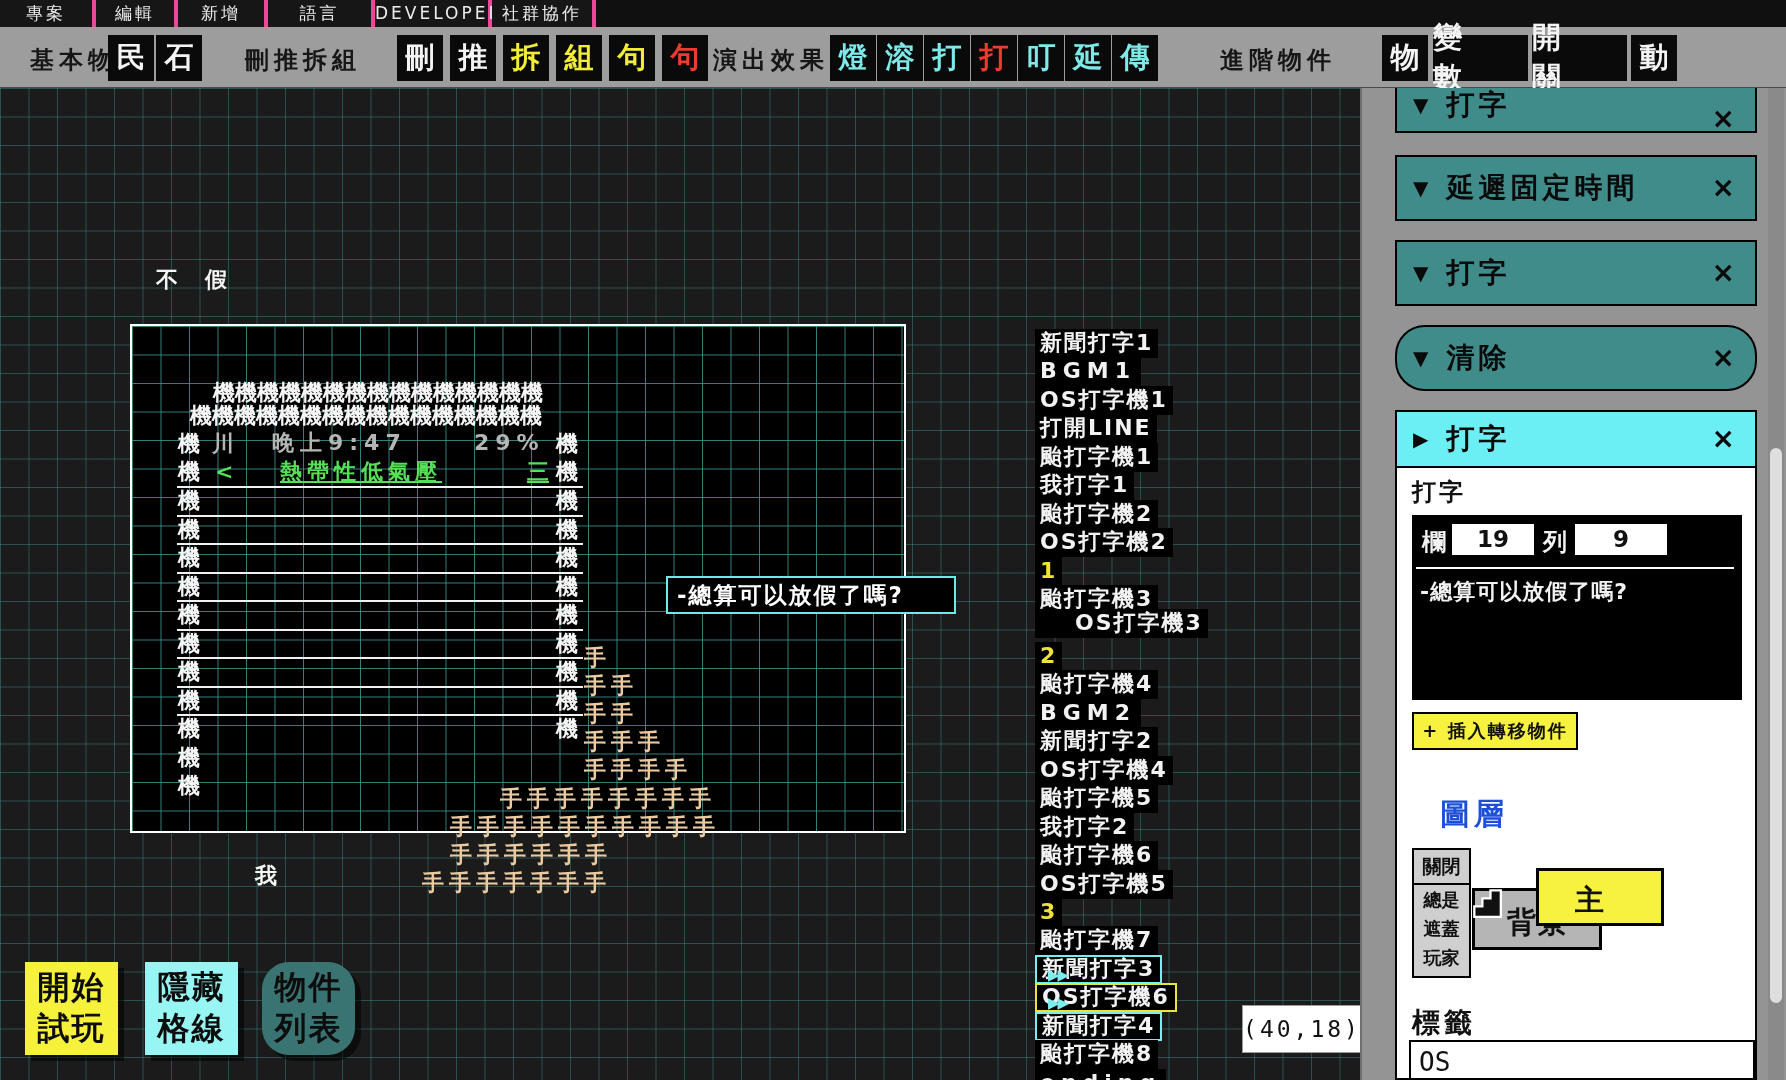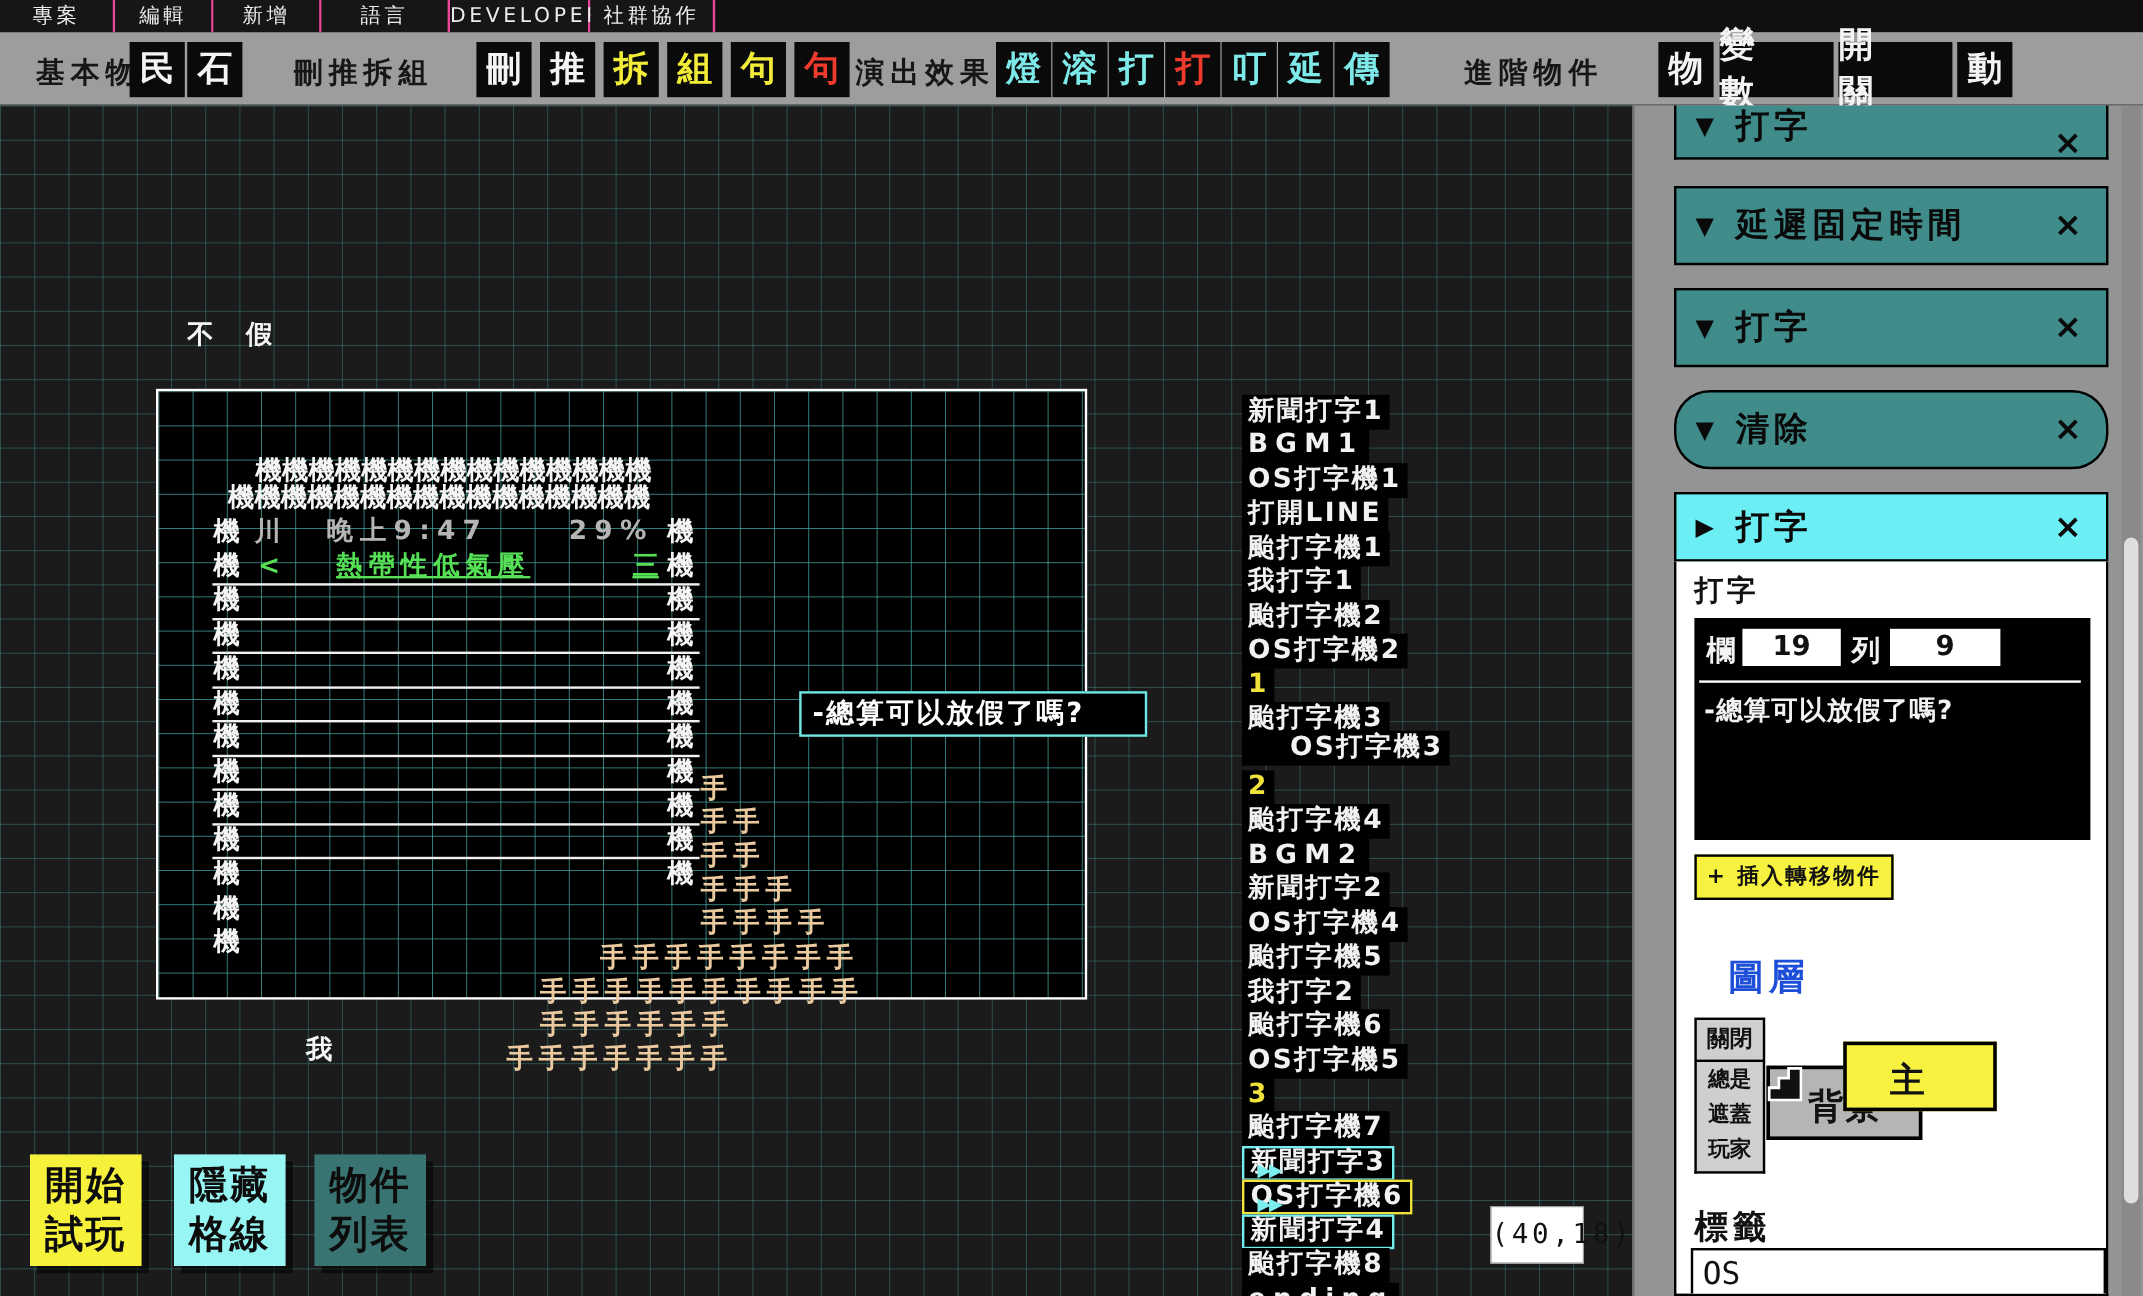--- a/index.html
+++ b/index.html
@@ -2,21 +2,21 @@
 <html><head>
 <meta charset="utf-8">
 <style>
   html,body{margin:0;padding:0;background:#555;}
   *{box-sizing:border-box;}
   .app{position:relative;width:1786px;height:1080px;overflow:hidden;
        font-family:"DejaVu Sans","Liberation Sans",sans-serif;background:#9d9d9d;}
   
   .menubar{position:absolute;left:0;top:0;width:1786px;height:27px;background:#101010;display:flex;}
   .menu-item{height:27px;line-height:26px;text-align:center;color:#ececec;font-size:17px;
-             letter-spacing:3px;border-right:2px solid #ec4899;background:#161616;cursor:default;}
+             letter-spacing:3px;border-right:4px solid #ec4899;background:#161616;cursor:default;}
   
   .toolbar{position:absolute;left:0;top:27px;width:1786px;height:61px;background:#9d9d9d;
            border-bottom:1px solid #4a4a4a;}
   .tb-label{position:absolute;top:17px;color:#161616;font-size:24px;letter-spacing:5px;font-weight:bold;}
   .tb-btn{position:absolute;top:8px;width:46px;height:46px;background:#0a0a0a;color:#f4f4f4;
           font-size:29px;font-weight:bold;display:flex;align-items:center;justify-content:center;cursor:pointer;}
   .tb-btn.wide{width:95px;letter-spacing:10px;}
   .glyph-white{color:#f4f4f4}.glyph-yellow{color:#f1ec38}.glyph-red{color:#ef3b2d}.glyph-cyan{color:#7de9e9}
   
   .stage{position:absolute;left:0;top:88px;width:1360px;height:992px;background-color:#1b1b1b;
@@ -33,21 +33,21 @@
   .speech{position:absolute;left:666px;top:488px;width:290px;height:38px;background:#000;
           border:2px solid #6fe8e8;color:#fff;font-size:23px;font-weight:bold;line-height:34px;
           padding-left:9px;letter-spacing:2px;z-index:5;}
   .obj-item{position:absolute;left:1035px;height:29px;line-height:28px;background:#000;color:#f2f2f2;
             font-size:22px;font-weight:bold;padding:0 5px;letter-spacing:2px;z-index:4;cursor:pointer;}
   .obj-item.latin{letter-spacing:6px;}
   .obj-item.num{color:#efe33b;}
   .obj-item.sel-cyan{border:2px solid #74eeee;line-height:24px;}
   .obj-item.sel-yellow{border:2px solid #efe33b;line-height:24px;}
   .link-arrow{position:absolute;color:#7deeee;font-size:15px;letter-spacing:-2px;z-index:6;}
-  .tooltip{position:absolute;left:1242px;top:917px;width:78px;height:48px;background:#fff;color:#111;
+  .tooltip{position:absolute;left:1242px;top:917px;width:120px;height:48px;background:#fff;color:#111;
            border:1px solid #9a9a9a;font-size:23px;letter-spacing:3px;text-align:center;line-height:46px;z-index:9;
            font-family:"DejaVu Sans Mono","Liberation Mono",monospace;}
   .act-btn{position:absolute;top:874px;width:93px;height:93px;color:#0d0d0d;font-size:32px;font-weight:bold;
            line-height:41px;text-align:center;white-space:pre-line;padding-top:5px;letter-spacing:2px;
            box-shadow:6px 6px 0 rgba(0,0,0,.55);cursor:pointer;z-index:8;}
   
   .sidebar{position:absolute;left:1360px;top:88px;width:426px;height:992px;background:#949494;
            border-left:2px solid #6e6e6e;}
   .panel-header{position:absolute;left:33px;width:362px;height:66px;background:#3f8c8a;border:2px solid #000;
                 color:#0a0a0a;font-size:28px;font-weight:bold;line-height:62px;padding-left:16px;
@@ -216,21 +216,21 @@
         <div class="obj-item latin" style="top: 980.7px;">ending</div>
         <div class="link-arrow" style="left: 1048px; top: 878px;">▶▶</div>
         <div class="link-arrow" style="left: 1048px; top: 906px;">▶▶</div>
       </div>
     <div class="tooltip">(40,18)</div>
     <div id="actBtns">
         <div class="act-btn" style="left: 25px; background: rgb(246, 241, 59);">開始
 試玩</div>
         <div class="act-btn" style="left: 145px; background: rgb(151, 245, 243);">隱藏
 格線</div>
-        <div class="act-btn" style="left: 262px; background: rgb(58, 116, 114);">物件
+        <div class="act-btn" style="left: 262px; background: rgb(58, 116, 114); border-radius: 27px;">物件
 列表</div>
       </div>
   </div>
 
   <div class="sidebar">
     <div id="panelStack">
         <div class="panel-header cut" style="top: 0px;">
           <span class="inner"><span class="tri">▼</span>打字</span>
           <span class="xbtn">×</span>
         </div>

